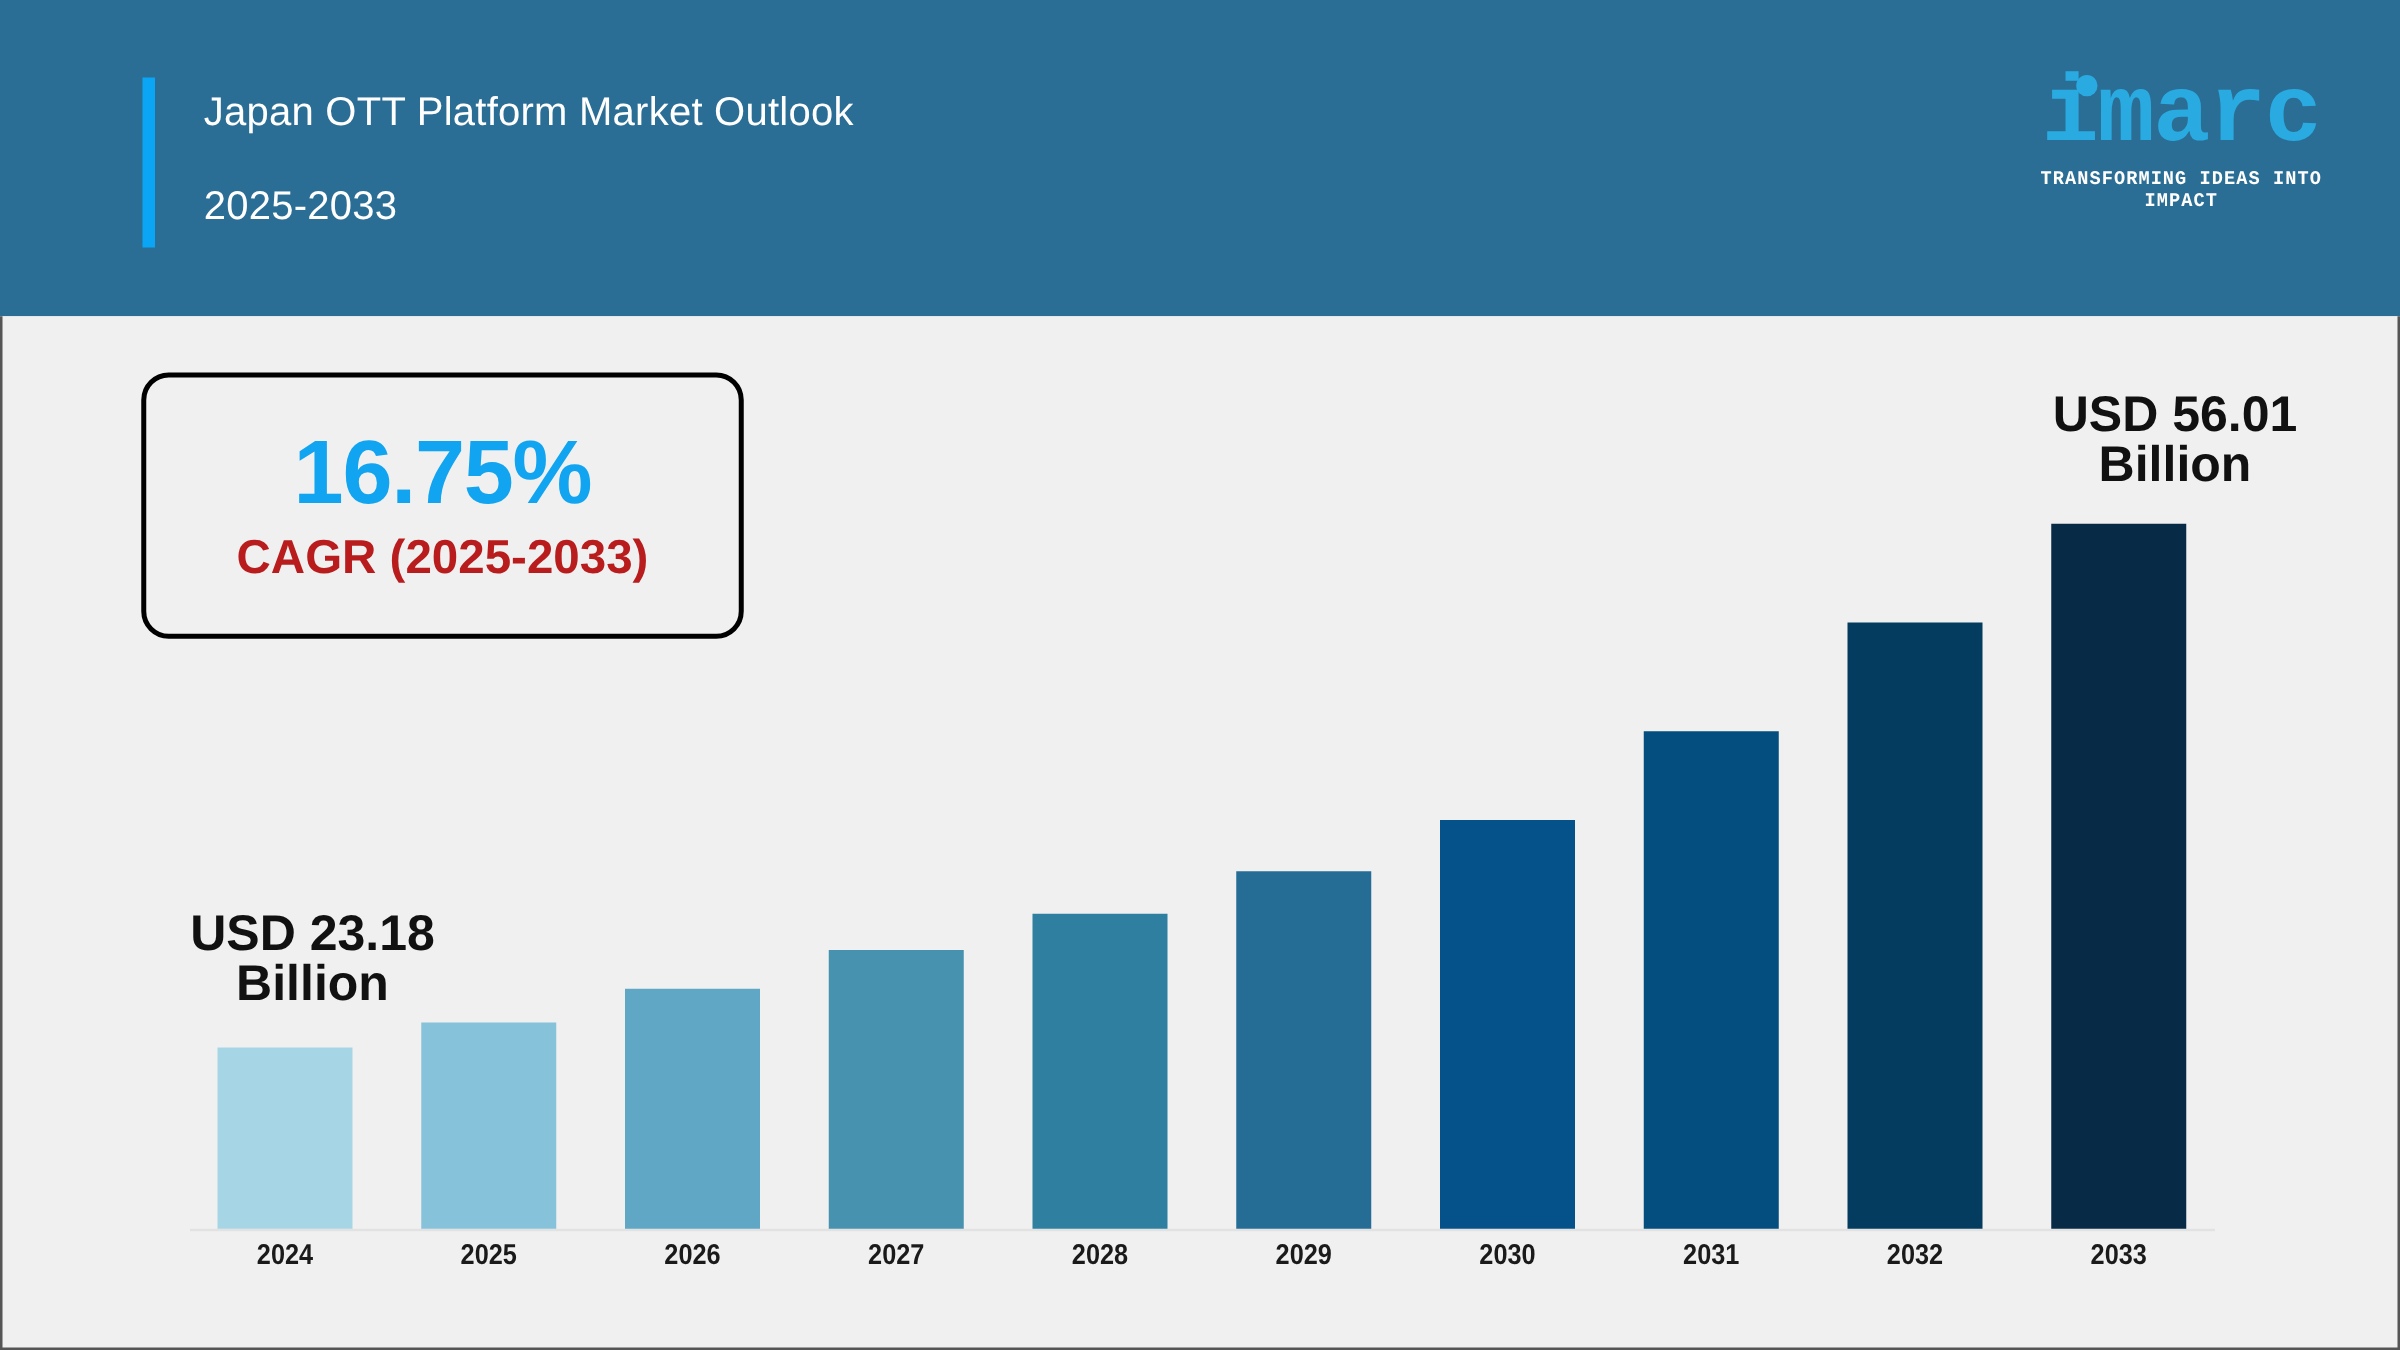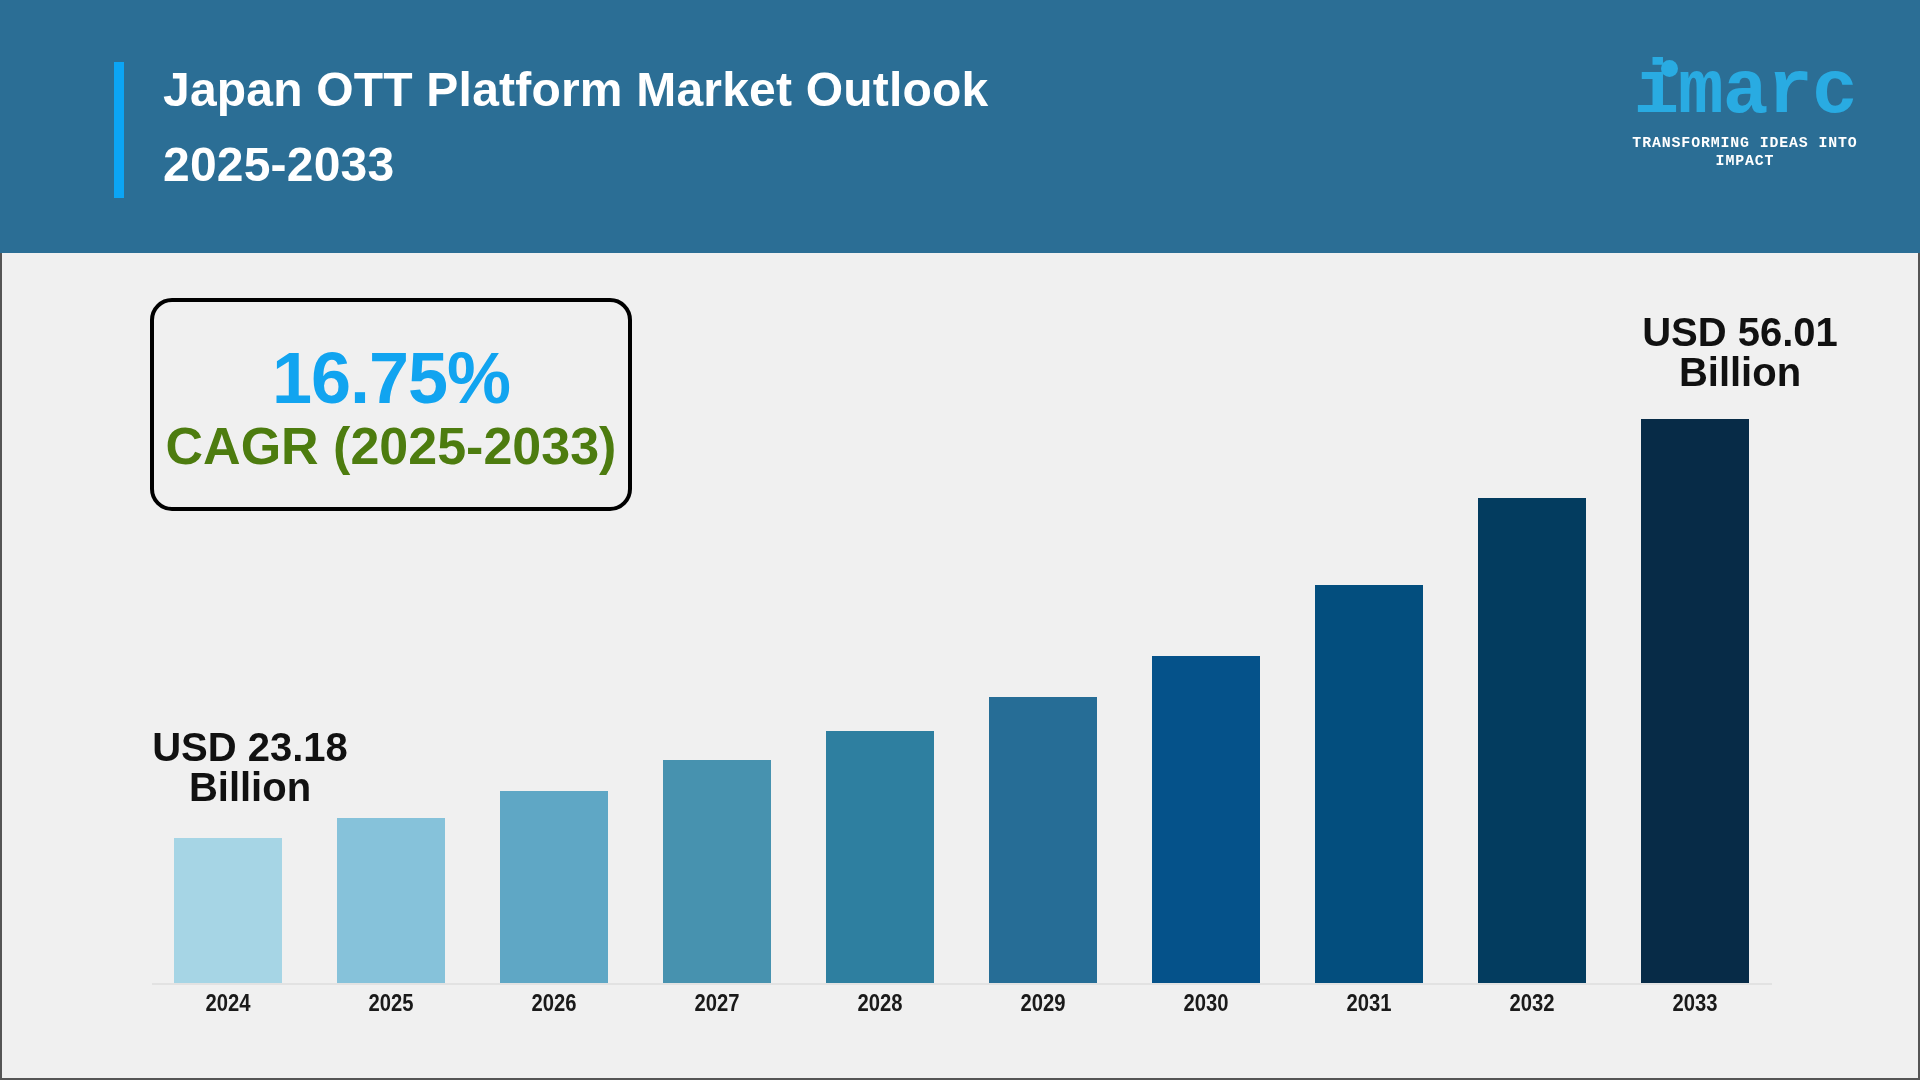--- a/index.html
+++ b/index.html
@@ -24,22 +24,22 @@
   }
   .accent-bar {
     position:absolute; left:114px; top:62px;
     width:10px; height:136px;
     background:#0ba5f5;
   }
   .header-title {
     position:absolute; left:163px; top:52px;
     width:1250px;
     color:#ffffff;
-    font-size:48px;
-    font-weight:bold;
+    font-size:32px;
+    font-weight:normal;
     line-height:75px;
     letter-spacing:0.2px;
     white-space:pre-line;
   }
 
   
   .logo {
     position:absolute; left:1610px; top:52px;
     width:270px; height:125px;font-family:Liberation Mono, monospace;
   }
@@ -81,32 +81,31 @@
   .cagr-box {
     position:absolute; left:113px; top:298px;
     width:482px; height:213px;
     background:#f0f0f0;
     border:4px solid #000000;
     border-radius:22px;
     display:flex;
     flex-direction:column;
     align-items:center;
     justify-content:center;
-    margin-left:37px;
   }
   .cagr-value {
     color:#11a4f0;
     font-size:72px;
     font-weight:bold;
     line-height:80px;
     letter-spacing:-1px;
   }
   .cagr-label {
-    color:#4d7c0f;
-    font-size:52px;
+    color:#b91c1c;
+    font-size:38px;
     font-weight:bold;
     line-height:52px;
     margin-top:2px;
   }
 
   
   .callout {
     position:absolute;
     color:#111111;
     font-size:40px;

